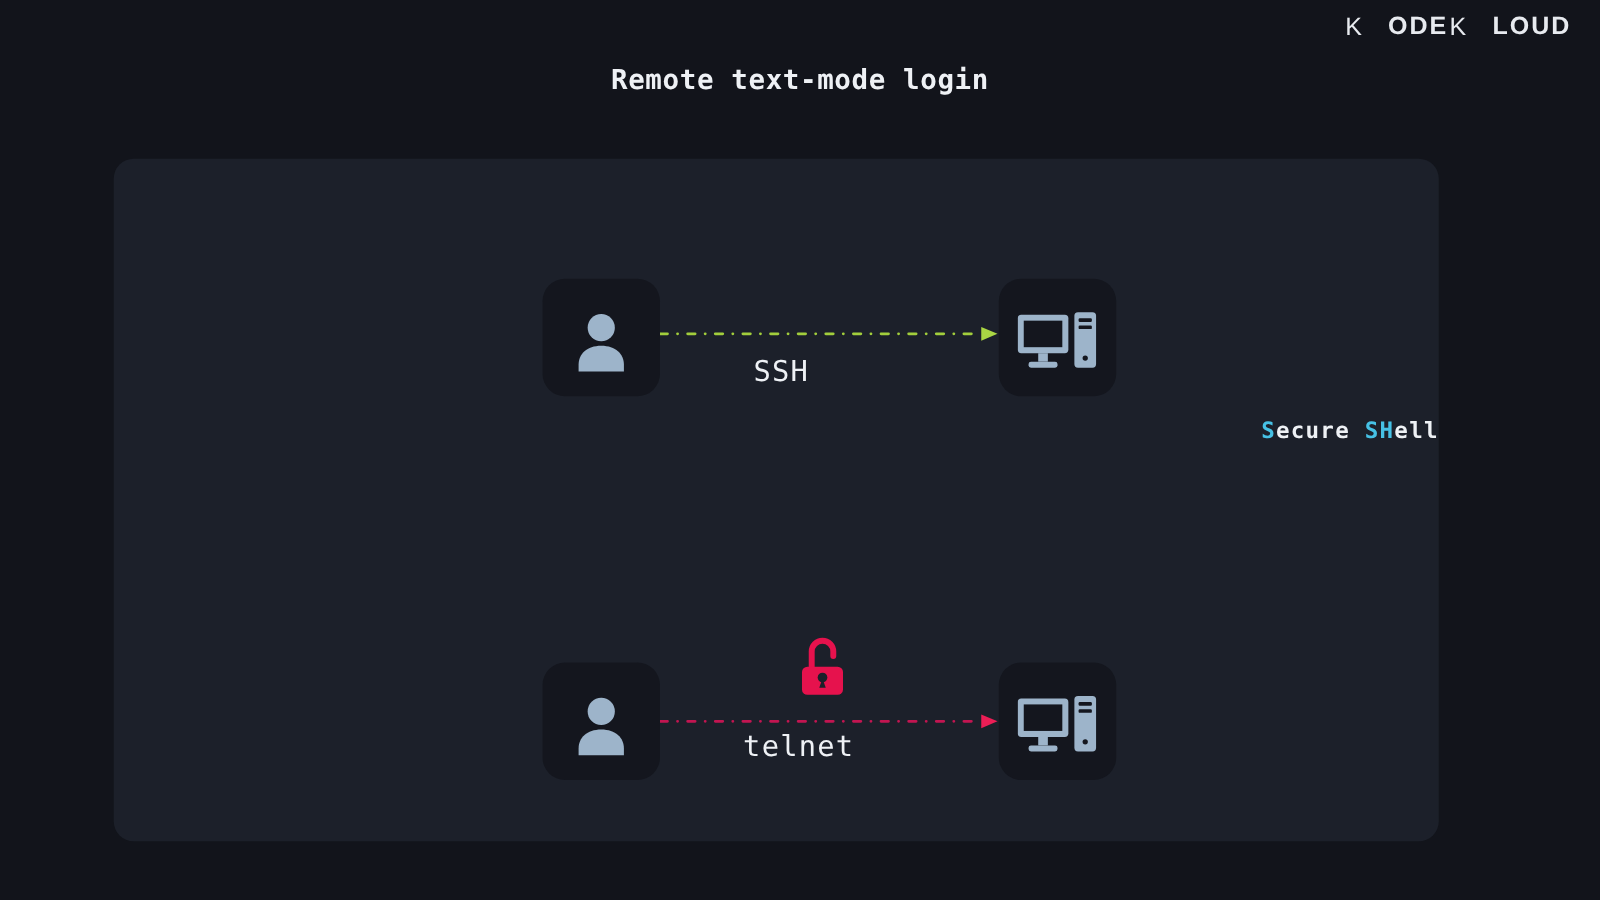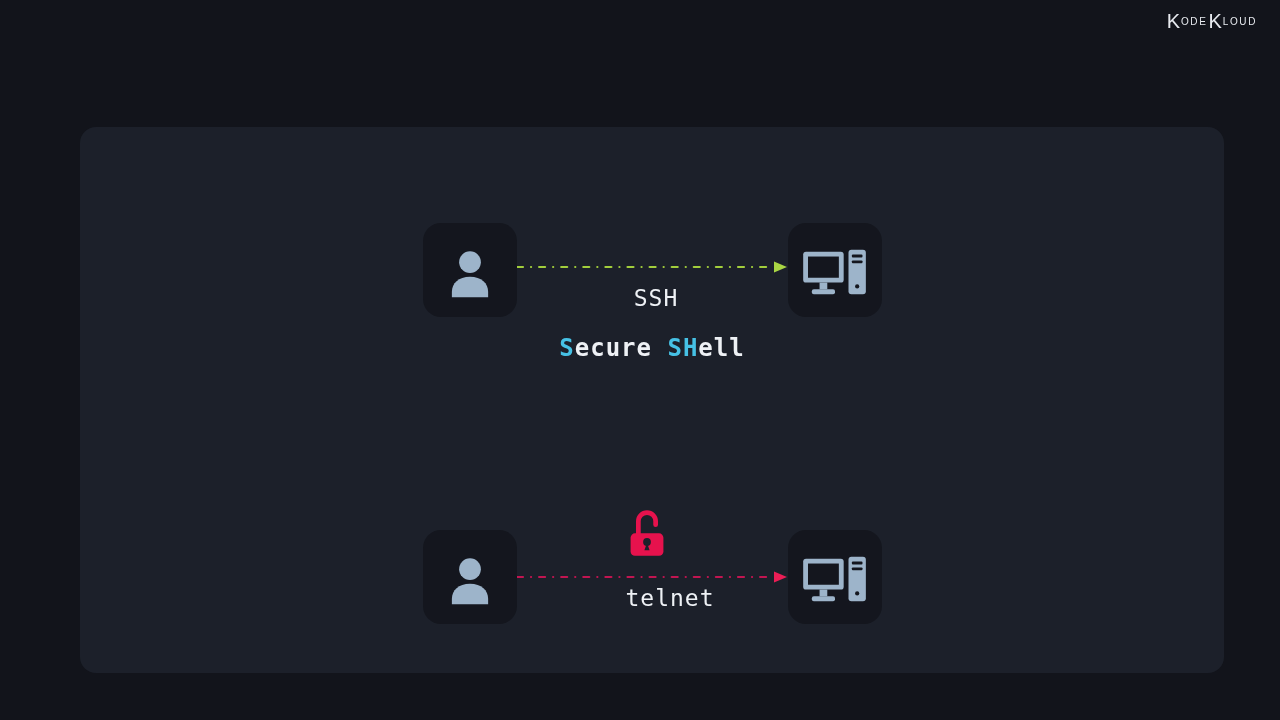--- a/index.html
+++ b/index.html
@@ -11,57 +11,58 @@
   
   .title{
     position:absolute;top:52px;left:0;right:0;text-align:center;
     font-size:22px;font-weight:bold;color:#eef1f5;letter-spacing:.5px;
   }
   .logo{
     position:absolute;top:10px;right:22px;display:flex;align-items:center;
     color:#e7eaef;font-family:"Liberation Sans", sans-serif;
   }
   .logo .logo-k{font-size:20px;font-weight:400;line-height:22px;letter-spacing:0;}
-  .logo .logo-word{font-size:10px;font-weight:400;letter-spacing:1.6px;padding:0 1px;}
+  .logo .logo-word{font-size:20px;font-weight:700;letter-spacing:1.6px;padding:0 1px;margin-left:20px;}
   
   .panel{
-    position:absolute;left:80px;top:127px;width:1144px;height:546px;
+    position:absolute;left:91px;top:127px;width:1060px;height:546px;
     background:#1c202a;border-radius:16px;
   }
   .tile{
     position:absolute;width:94px;height:94px;border-radius:18px;
     background:#14161e;display:flex;align-items:center;justify-content:center;
   }
   .tile-user-ssh{left:343px;top:96px;}
   .tile-server-ssh{left:708px;top:96px;}
   .tile-user-telnet{left:343px;top:403px;}
   .tile-server-telnet{left:708px;top:403px;}
   .connector{position:absolute;left:437px;width:272px;height:16px;}
   .connector-ssh{top:132px;}
   .connector-telnet{top:442px;}
   .proto-label{
     position:absolute;left:0;right:0;text-align:center;
     color:#eef1f5;font-size:23px;letter-spacing:1px;
   }
   .label-ssh{top:158px;padding-left:8px;}
   .label-telnet{top:458px;padding-left:36px;}
   .expansion{
-    position:absolute;left:0;right:0;top:207px;text-align:center;
-    font-size:24px;font-weight:bold;color:#eef1f5;letter-spacing:1px;
+    position:absolute;left:0;right:0;top:207px;text-align:right;
+    font-size:18px;font-weight:bold;color:#eef1f5;letter-spacing:1px;
   }
   .hl{color:#46c1e5;}
   .lock{position:absolute;left:548px;top:380px;width:38px;height:51px;}
   .person-svg{width:58px;height:58px;margin-top:6px;}
   .computer-svg{width:64px;height:54px;margin-top:2px;}
 </style>
 </head>
 <body>
 
 <div class="stage">
 
+  <div class="title">Remote text-mode login</div>
 
   <div class="logo">
     <span class="logo-k">K</span>
       <span class="logo-word">ODE</span>
       <span class="logo-k">K</span>
       <span class="logo-word">LOUD</span>
   </div>
 
   <div class="panel">
 

